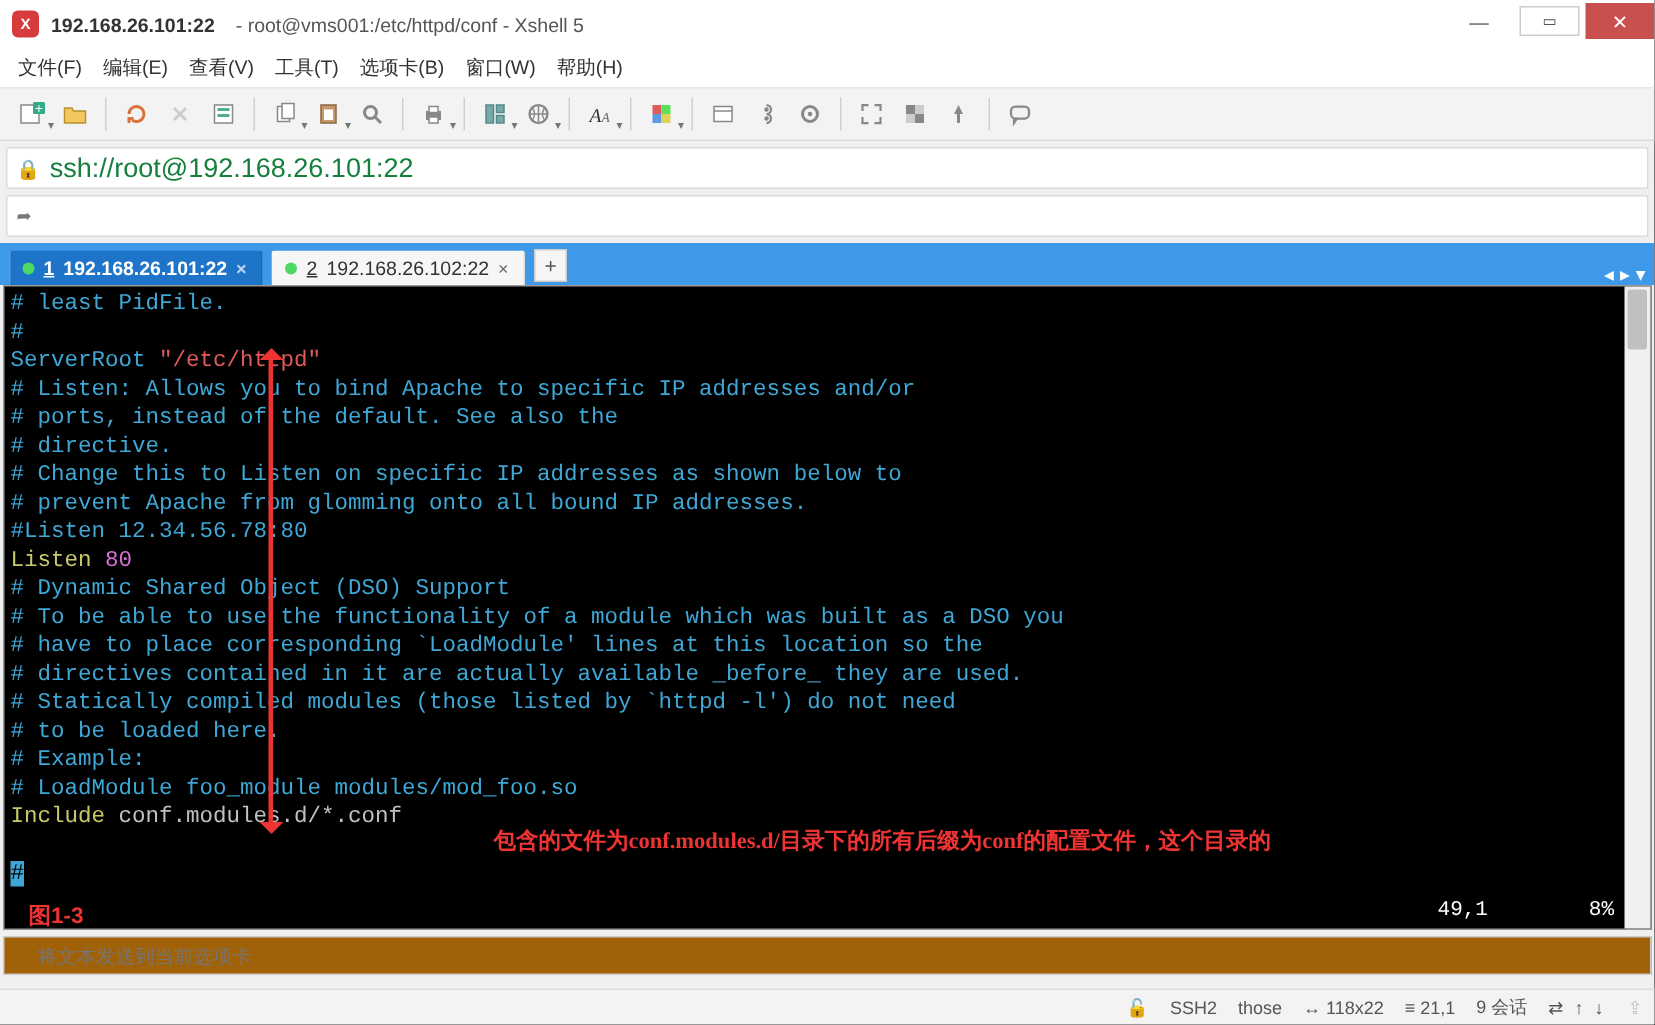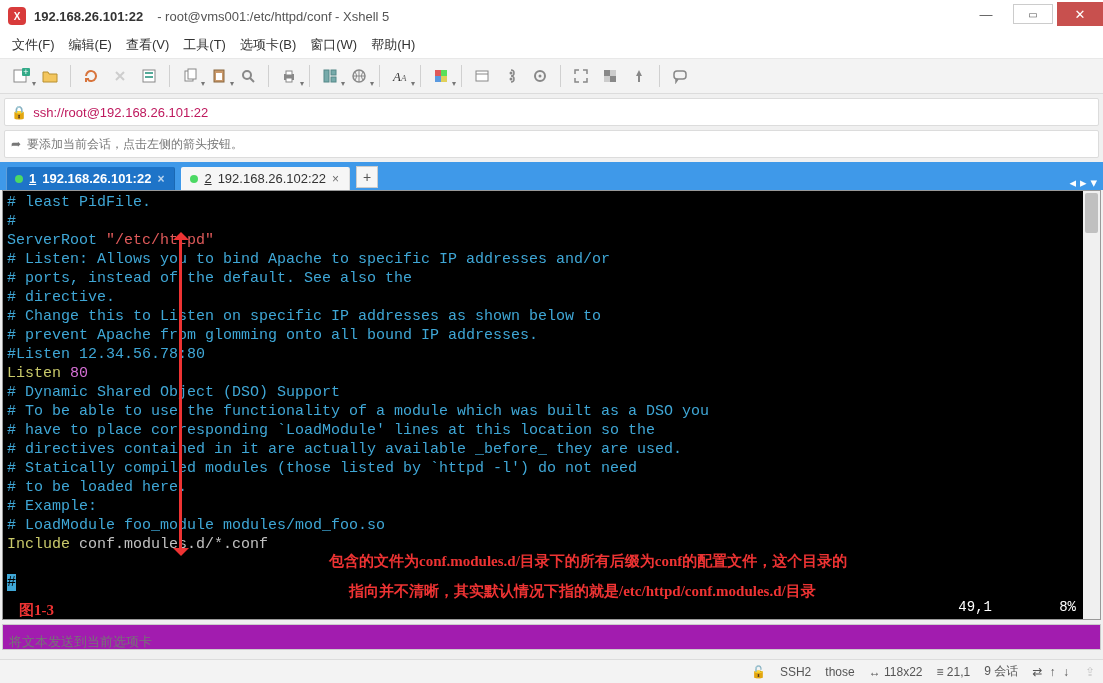--- a/index.html
+++ b/index.html
@@ -10,21 +10,21 @@
   .titlebar .path { font-size:13px; color:#555; margin-left:14px;}
   .winctl { margin-left:auto; display:flex; height:28px;}
   .winctl div { width:46px; height:24px; display:flex; align-items:center; justify-content:center; color:#555; }
   .winctl .close { background:#c8504e; color:#fff; width:46px;}
   .menubar { background:#fff; padding:4px 12px; display:flex; gap:14px; font-size:13px; color:#333;}
   .toolbar { background:#f3f3f3; padding:4px 8px; display:flex; gap:3px; align-items:center; border-top:1px solid #e8e8e8; border-bottom:1px solid #dcdcdc; height:36px;}
   .tbtn{ width:26px; height:26px; display:flex; align-items:center; justify-content:center; color:#555; border-radius:2px; position:relative;}
   .tbtn.drop::after{content:"▾"; font-size:8px; color:#777; position:absolute; right:-2px; bottom:1px;}
   .sep{ width:1px; height:22px; background:#d0d0d0; margin:0 4px;}
   .addrbar{ background:#fff; border:1px solid #dcdcdc; margin:4px; border-radius:2px; display:flex; align-items:center; height:28px; padding:0 6px; gap:6px; color:#777;}
-  .addrbar input{ border:none; outline:none; flex:1; font-size:13px; color:#be185d; background:transparent;}
+  .addrbar input{ border:none; outline:none; flex:1; font-size:18px; color:#15803d; background:transparent;}
   .hintbar{ background:#fff; border:1px solid #dcdcdc; margin:0 4px 4px 4px; border-radius:2px; height:28px; display:flex; align-items:center; padding:0 6px; color:#777; font-size:12px; gap:6px;}
   .tabbar{ background:#3f99e9; display:flex; align-items:flex-end; height:28px; padding-left:6px; gap:6px;}
   .tab{ display:flex; align-items:center; gap:6px; padding:4px 10px 4px 8px; font-size:13px; border-top-left-radius:2px; border-top-right-radius:2px; border-left:1px solid rgba(255,255,255,.3); border-right:1px solid rgba(0,0,0,.1);}
   .tab.active{ background:#1e74c8; color:#fff; font-weight:bold;}
   .tab.inactive{ background:#f6f6f6; color:#333;}
   .tab .dot{width:8px; height:8px; border-radius:4px; background:#4cd964;}
   .tab .x{color:inherit; opacity:.7; font-size:12px;}
   .addtab{ background:#f6f6f6; width:22px; height:22px; display:flex; align-items:center; justify-content:center; border:1px solid #ccc; color:#555; font-size:14px; margin-bottom:2px;}
   .tabnav{ margin-left:auto; color:#fff; display:flex; align-items:center; gap:4px; padding-right:6px;}
   .term-wrap{ background:#000; position:relative; height:430px; border:1px solid #999; margin:0 2px;}
@@ -35,22 +35,22 @@
   .str{ color:#e05a5a;} 
   .inc{ color:#c9c96a;} 
   .cur{ background:#3fa7d6; color:#000;}
   .arrow{ position:absolute; left:176px; top:43px; width:3px; height:320px; background:#e33;}
   .arrow::before{content:""; position:absolute; top:-10px; left:-6px; border:8px solid transparent; border-bottom-color:#e33;}
   .arrow::after{content:""; position:absolute; bottom:-10px; left:-6px; border:8px solid transparent; border-top-color:#e33;}
   .anno{ position:absolute; color:#e33; font-weight:bold; font-size:15px; font-family:"Microsoft YaHei"; line-height:28px;}
   .vscroll{ position:absolute; right:0; top:0; bottom:0; width:17px; background:#f0f0f0;}
   .vscroll .thumb{ position:absolute; left:2px; right:2px; top:2px; height:40px; background:#c0c0c0; border-radius:2px;}
   .statusline{ position:absolute; right:24px; bottom:4px; color:#fff; font-family:"Courier New",monospace; font-size:14px;text-align:right;}
-  .tu{ position:absolute; left:16px; bottom:-1px; color:#e33; font-weight:bold; font-size:15px;font-family:Liberation Serif, serif;}
-  .inputbar{ background:#a21caf; border:1px solid #ccc; margin:4px 2px 0 2px; height:26px; display:flex; align-items:flex-end;}
+  .tu{ position:absolute; left:16px; bottom:-1px; color:#e33; font-weight:bold; font-size:15px;}
+  .inputbar{ background:#a16207; border:1px solid #ccc; margin:4px 2px 0 2px; height:26px; display:flex; align-items:center;padding-left:16px;}
   .inputbar input{ border:none; outline:none; flex:1; padding:0 6px; font-size:13px; background:transparent;}
   .footer{ position:absolute; bottom:0; left:0; right:0; height:24px; background:#f3f3f3; border-top:1px solid #dcdcdc; display:flex; align-items:center; font-size:12px; color:#555; padding:0 8px; gap:14px;}
   .footer .spacer{flex:1;}
   svg{display:block;}
 </style>
 </head>
 <body>
 
 <div class="titlebar">
   <div class="appicon">X</div>
@@ -209,21 +209,20 @@
     </div>
 </div>
 
 <div class="addrbar">
   <span>🔒</span>
   <input value="ssh://root@192.168.26.101:22" style="">
 </div>
 
 <div class="hintbar">
   <span>➦</span>
-  <span>要添加当前会话，点击左侧的箭头按钮。</span>
 </div>
 
 <div class="tabbar">
   <div class="tab active">
     <span class="dot"></span>
     <span style="text-decoration:underline">1</span>
     <span>192.168.26.101:22</span>
     <span class="x">×</span>
   </div>
   <div class="tab inactive">
@@ -257,21 +256,20 @@
 <span class="cm"># directives contained in it are actually available _before_ they are used.</span>
 <span class="cm"># Statically compiled modules (those listed by `httpd -l') do not need</span>
 <span class="cm"># to be loaded here.</span>
 <span class="cm"># Example:</span>
 <span class="cm"># LoadModule foo_module modules/mod_foo.so</span>
 <span class="inc">Include</span><span style="color:#c0c0c0"> conf.modules.d/*.conf</span>
 
 <span class="cur">#</span></div>
   <div class="arrow"></div>
   <div class="anno" style="left:326px; top:356px;">包含的文件为conf.modules.d/目录下的所有后缀为conf的配置文件，这个目录的</div>
-  <div class="anno" style="left:346px; top:386px;">指向并不清晰，其实默认情况下指的就是/etc/httpd/conf.modules.d/目录</div>
   <div class="tu">图1-3</div>
   <div class="statusline">
     <span>49,1</span>&nbsp;&nbsp;&nbsp;&nbsp;&nbsp;&nbsp;&nbsp;&nbsp;<span>8%</span>
   </div>
   <div class="vscroll">
       <div class="thumb"></div>
     </div>
 </div>
 
 <div class="inputbar">

